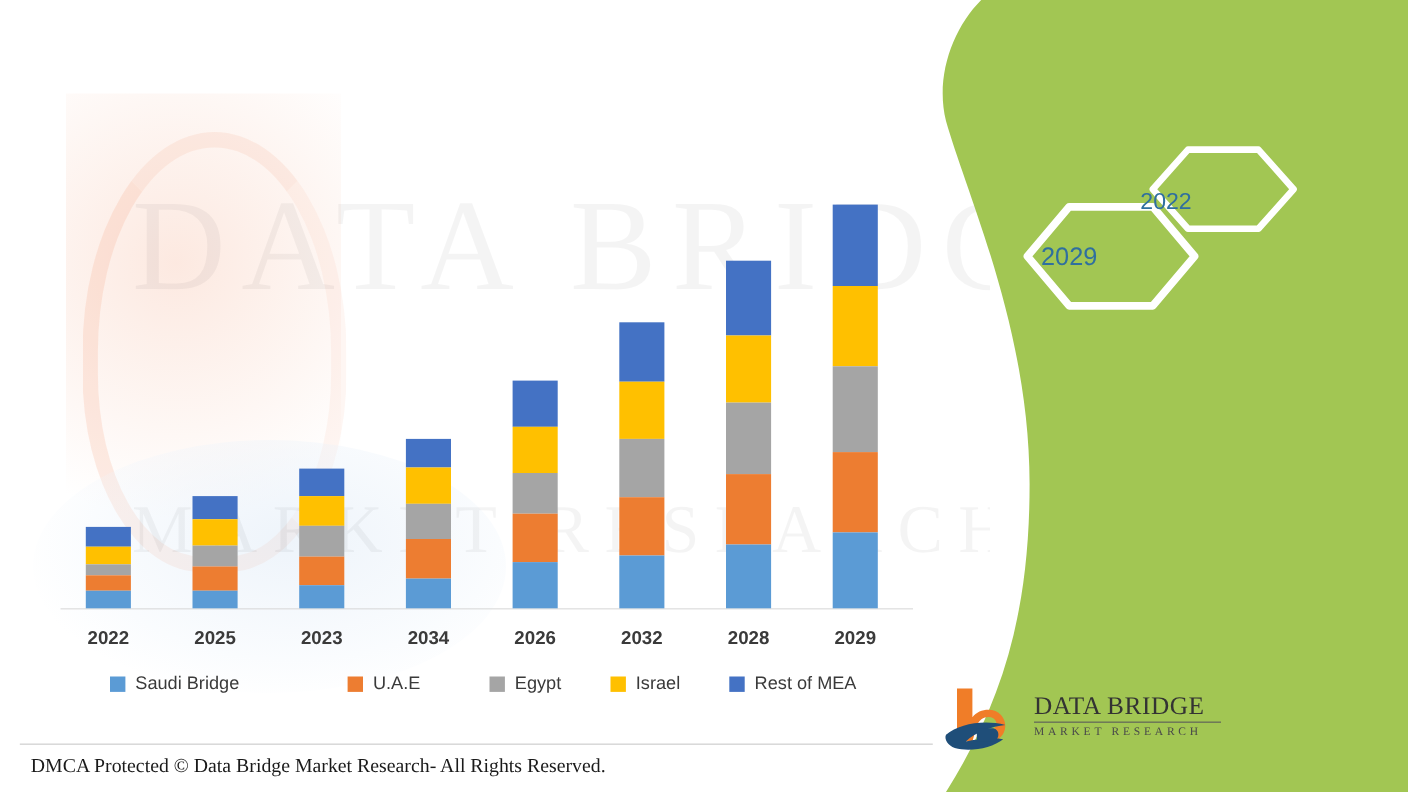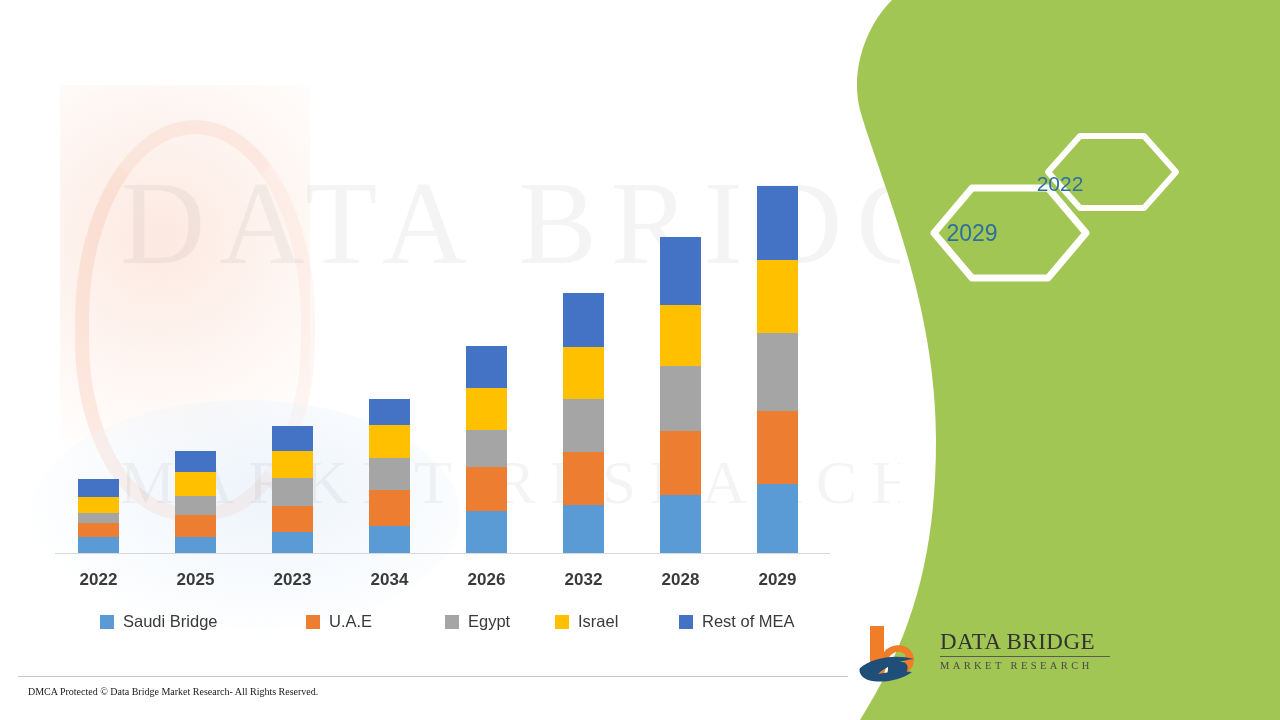--- a/index.html
+++ b/index.html
@@ -144,21 +144,21 @@
   #footer-rule {
     position: absolute;
     left: 18px; top: 676px;
     width: 830px; height: 1px;
     background: #c9c9c9;
   }
   .footer-text {
     position: absolute;
     top: 686px;
     font-family: "Liberation Serif", serif;
-    font-size: 10px;
+    font-size: 18px;
     color: #1a1a1a;
     white-space: nowrap;
   }
   #footer-dmca { left: 28px; }
   #footer-source { left: 460px; }
 
   
   #right-panel {
     position: absolute;
     right: 0; top: 0;
@@ -326,33 +326,33 @@
       <div class="x-label" style="left: 488.5px;">2032</div>
       <div class="x-label" style="left: 585.5px;">2028</div>
       <div class="x-label" style="left: 682.5px;">2029</div>
     </div>
 
   <div id="legend">
       <div class="legend-item" style="left: 45px;">
         <span class="legend-swatch" style="background: rgb(91, 155, 213);"></span>
         <span class="legend-label">Saudi Bridge</span>
       </div>
-      <div class="legend-item" style="left: 251px; text-align: right;">
+      <div class="legend-item" style="left: 261px; text-align: right;">
         <span class="legend-swatch" style="background: rgb(237, 125, 49);"></span>
         <span class="legend-label">U.A.E</span>
       </div>
       <div class="legend-item" style="left: 390px;">
         <span class="legend-swatch" style="background: rgb(165, 165, 165);"></span>
         <span class="legend-label">Egypt</span>
       </div>
       <div class="legend-item" style="left: 500px;">
         <span class="legend-swatch" style="background: rgb(255, 192, 0);"></span>
         <span class="legend-label">Israel</span>
       </div>
-      <div class="legend-item" style="left: 624px; justify-content: space-between;">
+      <div class="legend-item" style="left: 608px; justify-content: space-between;">
         <span class="legend-swatch" style="background: rgb(68, 114, 196);"></span>
         <span class="legend-label">Rest of MEA</span>
       </div>
     </div>
 
   <div id="footer-rule"></div>
   <div class="footer-text" id="footer-dmca">DMCA Protected © Data Bridge Market Research- All Rights Reserved.</div>
 </div>
 
 <div id="right-panel">

